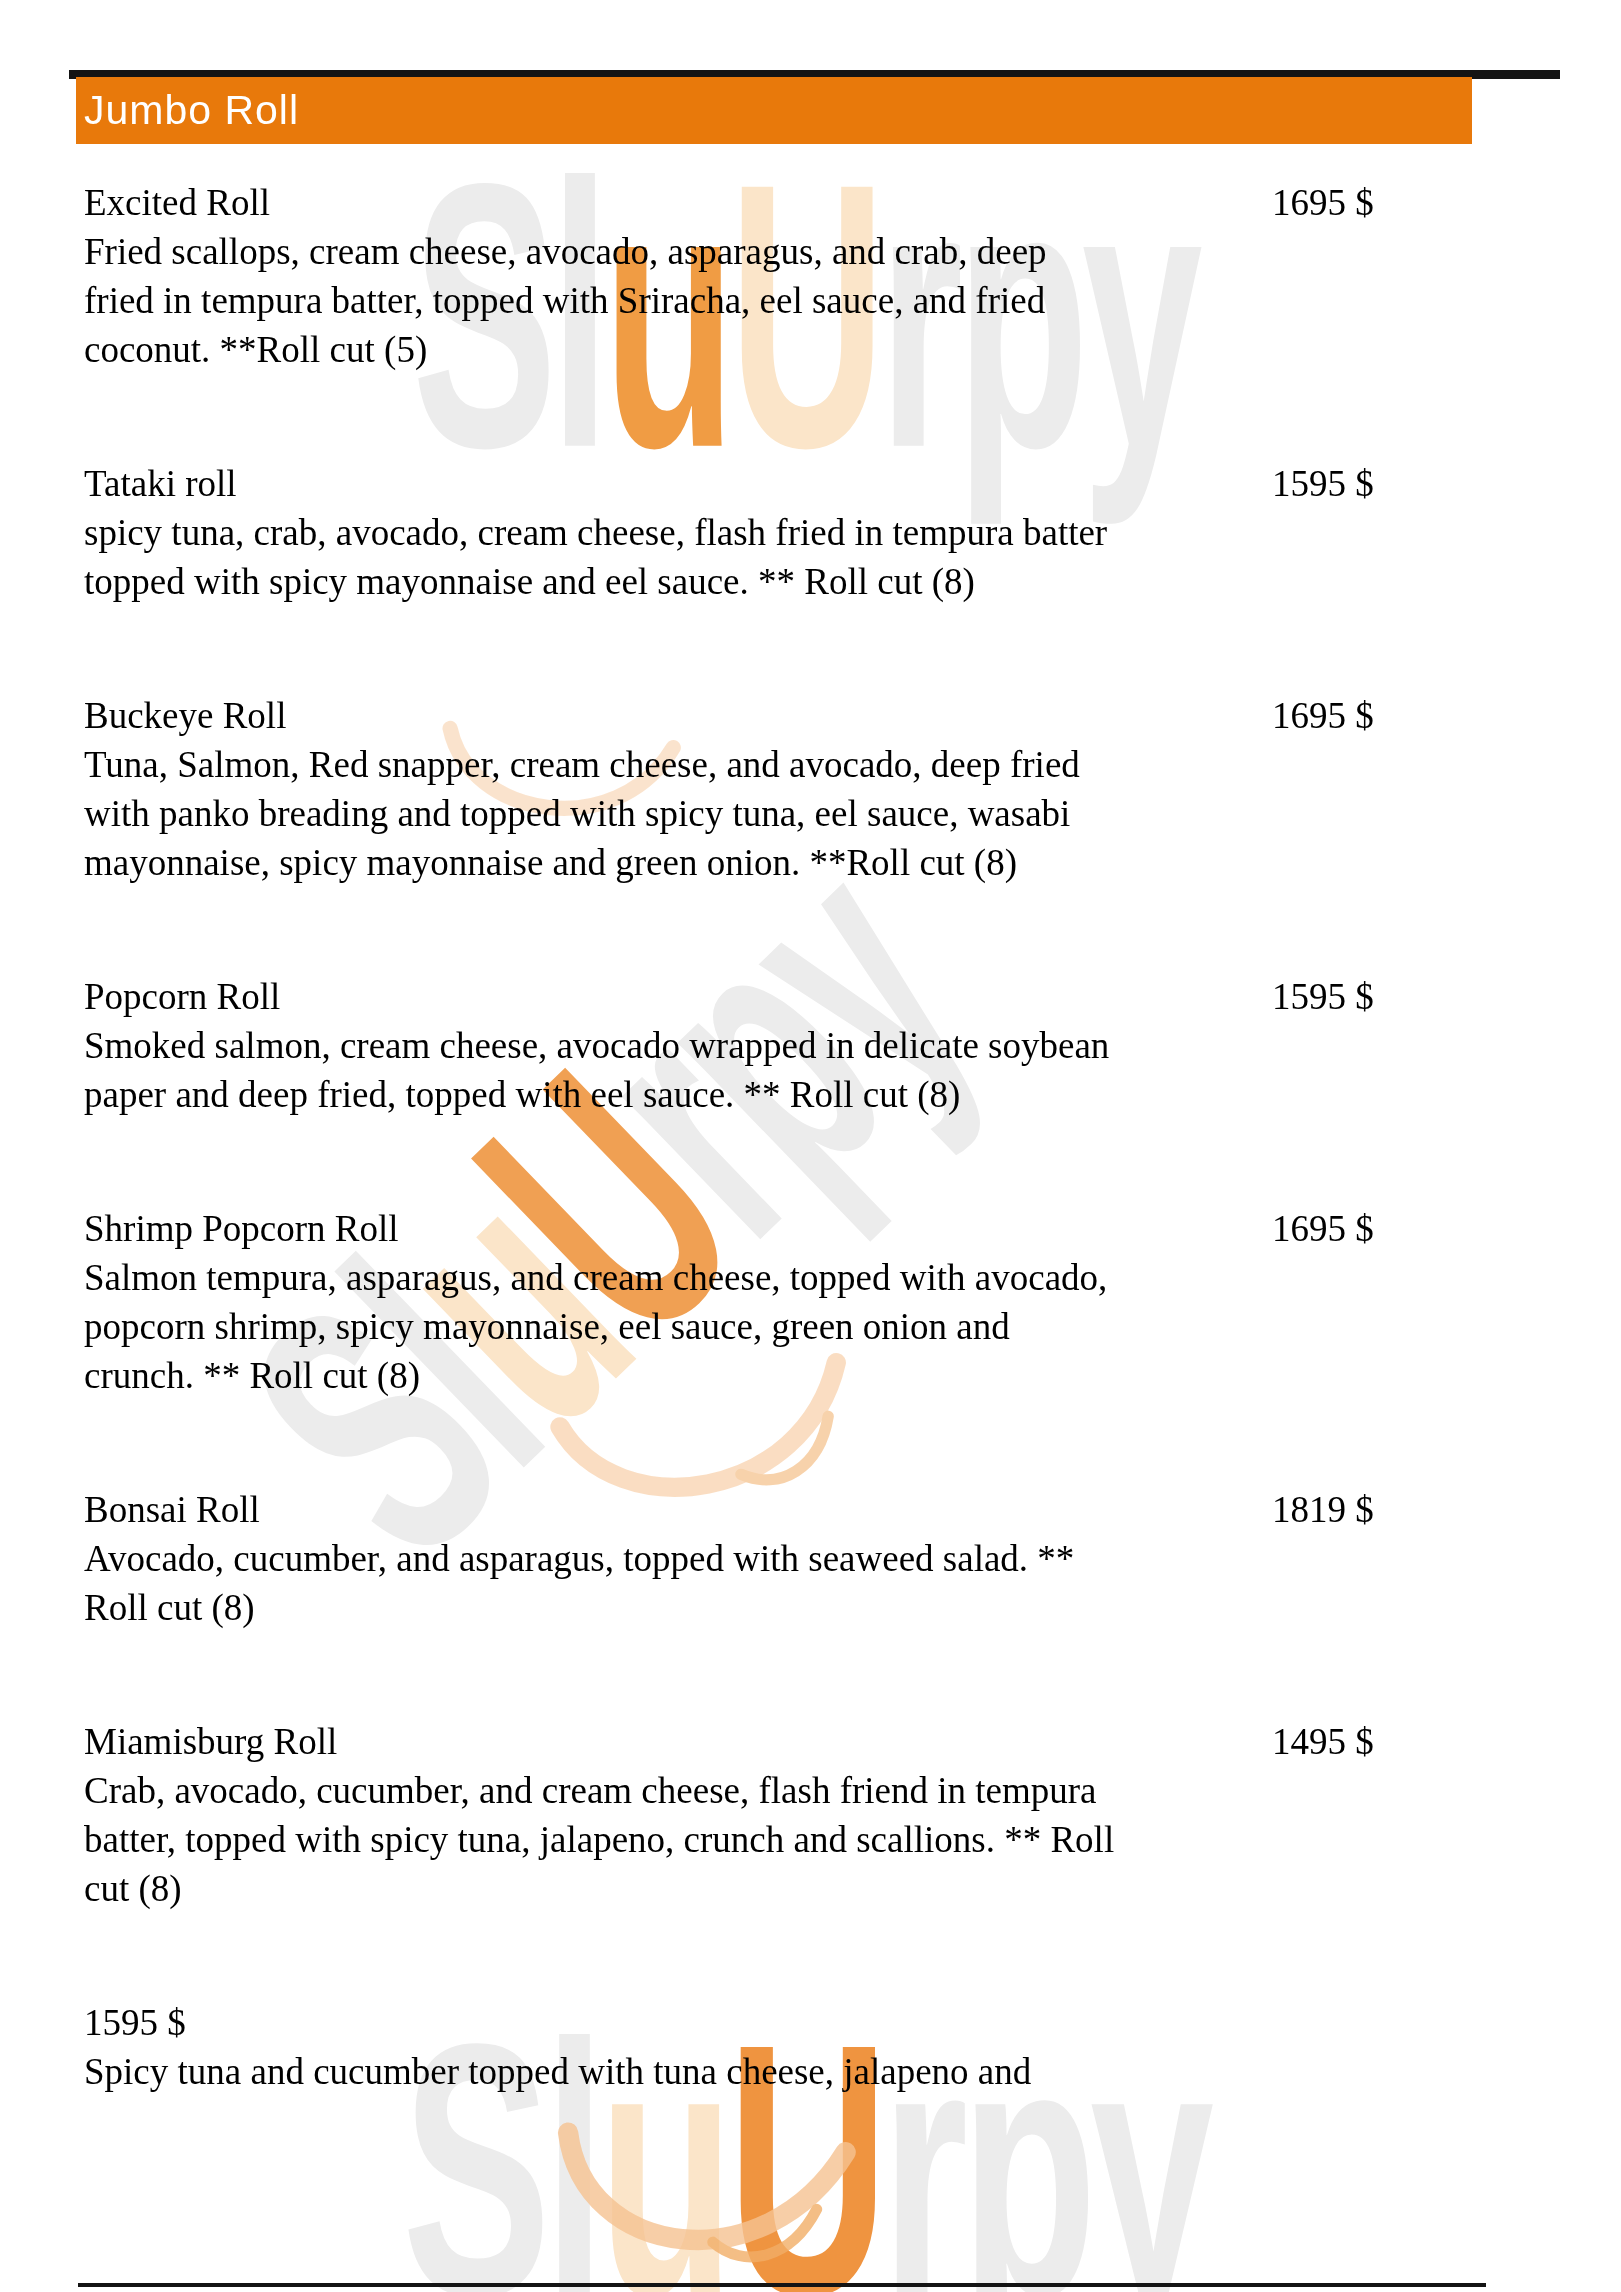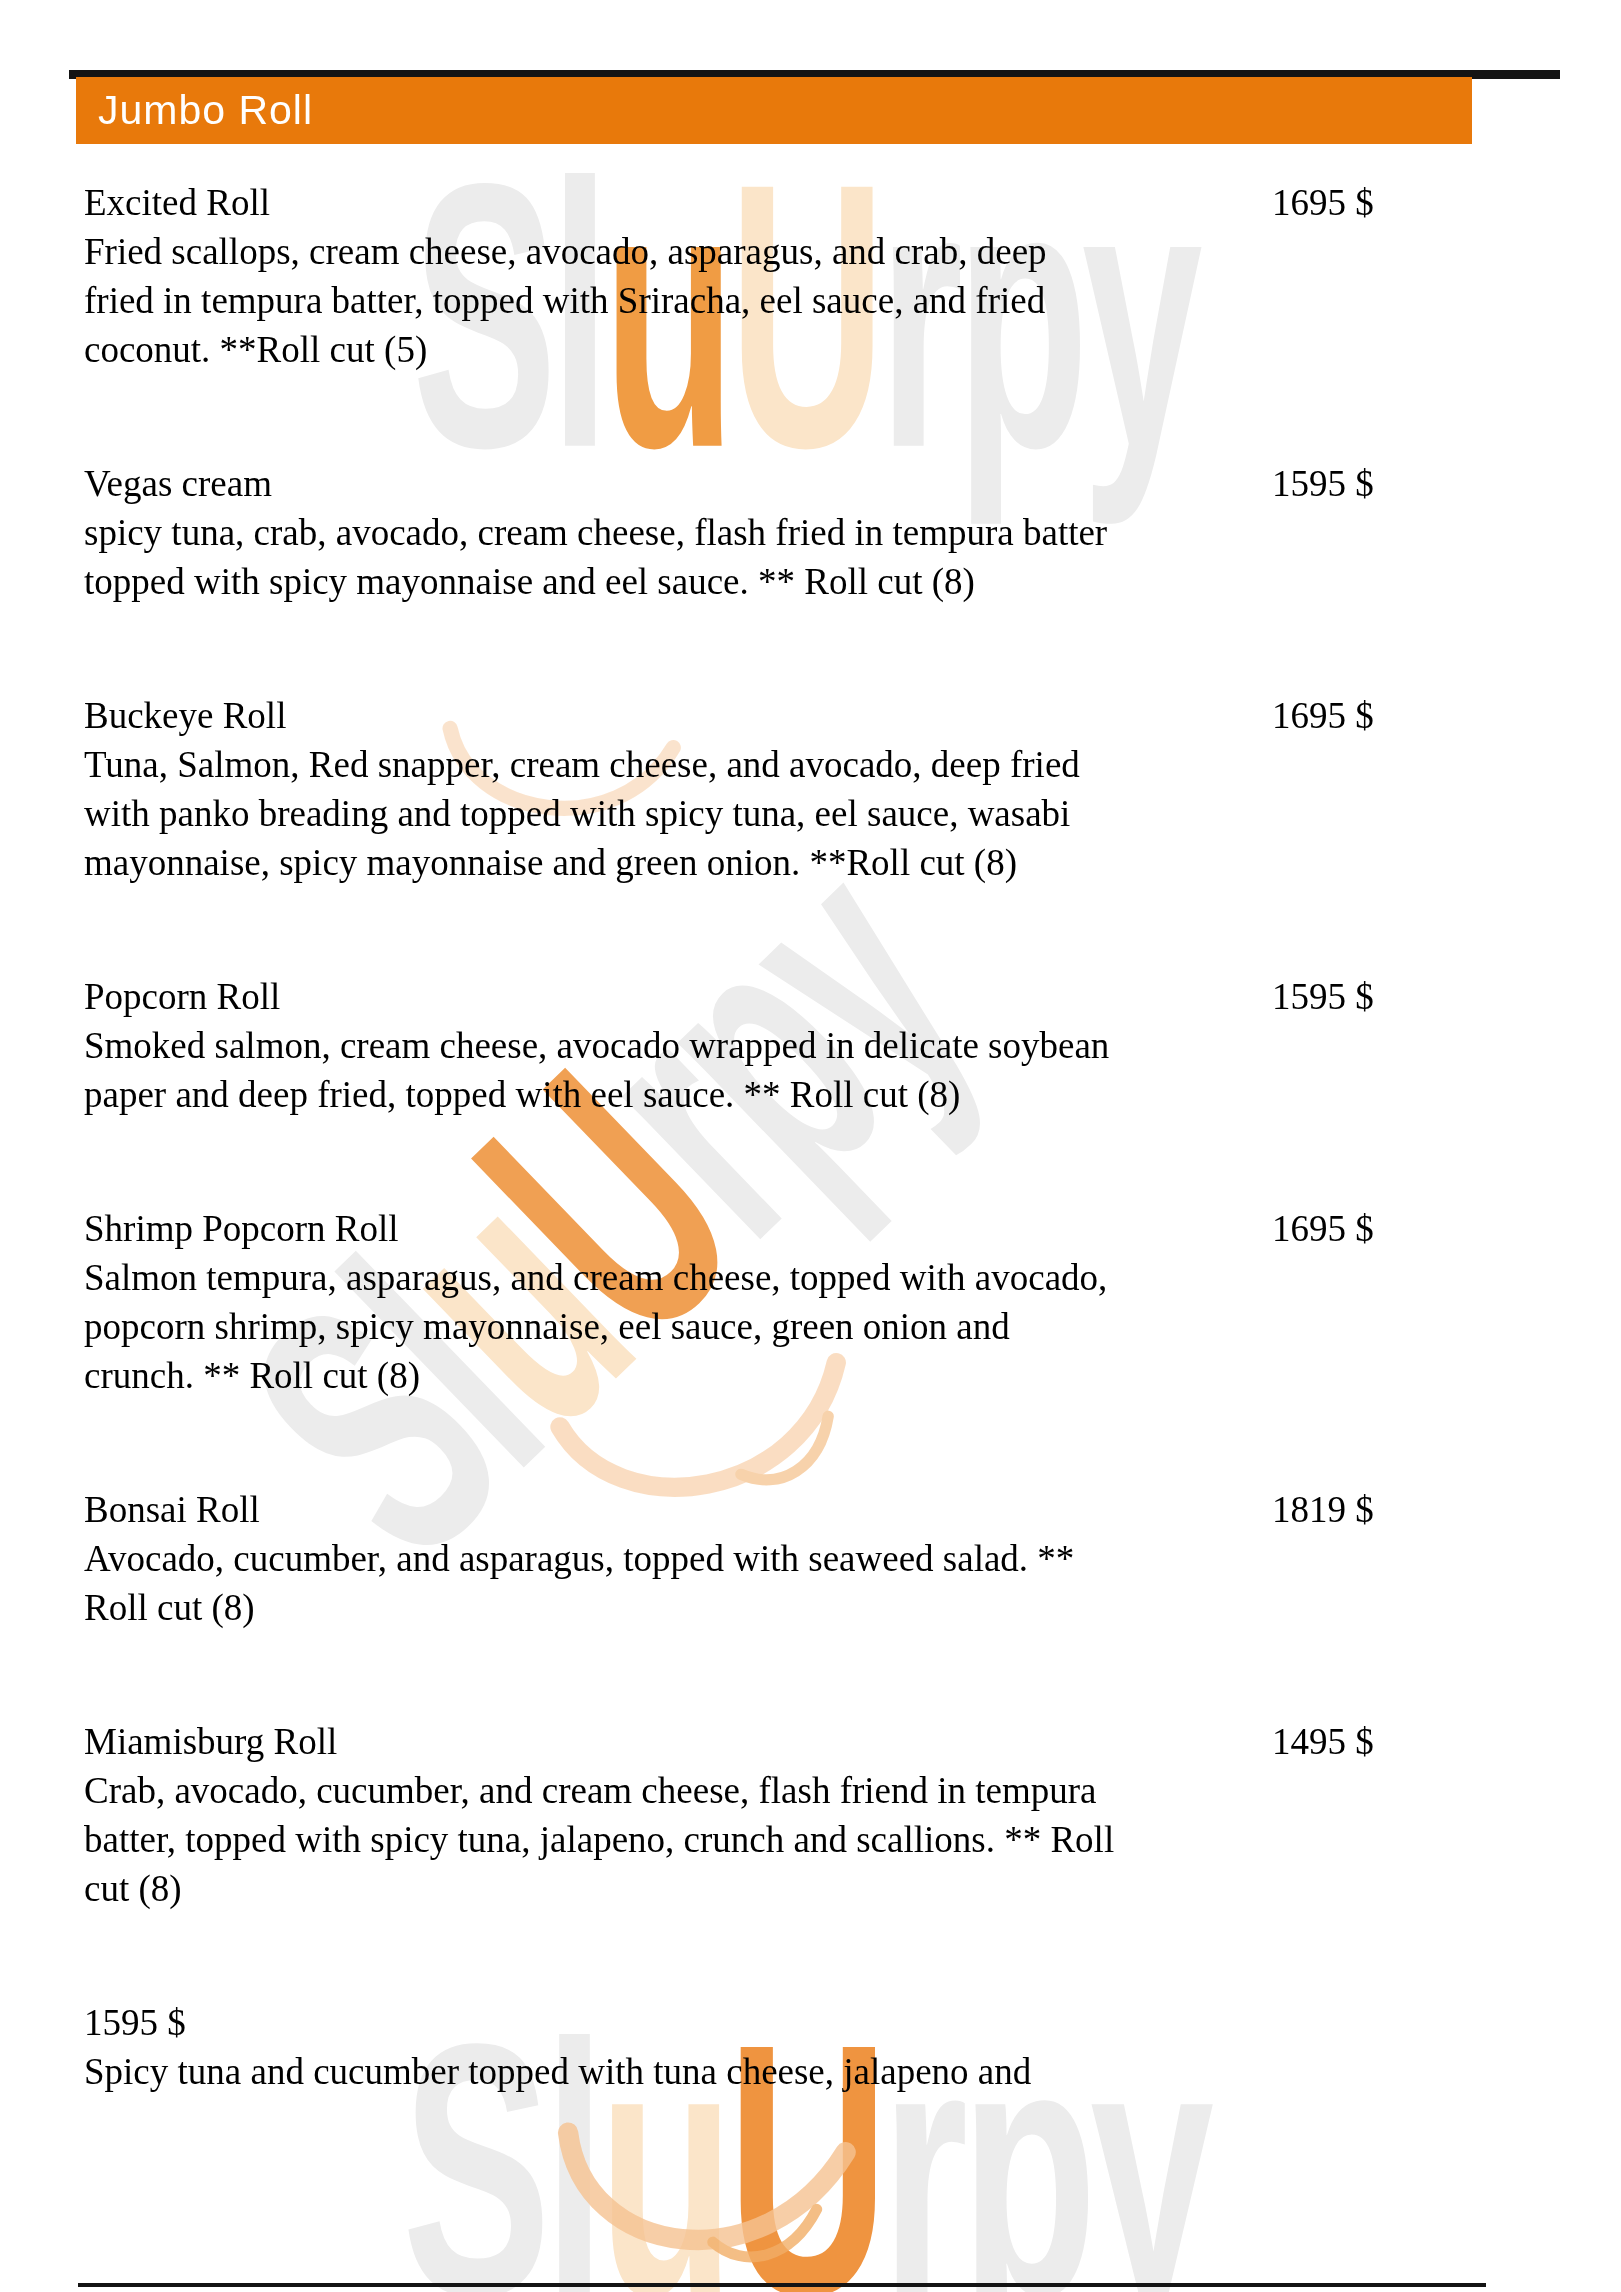--- a/index.html
+++ b/index.html
@@ -38,21 +38,21 @@
   }
   .section-header{
     position:absolute;left:76px;top:77px;width:1396px;height:67px;
     z-index:2;
     display:flex;align-items:center;
   }
   .section-title{
     font-family:"Liberation Sans", sans-serif;
     font-size:41px;
     color:#ffffff;
-    padding-left:22px;
+    padding-left:8px;
     letter-spacing:1px;
   }
   .bottom-rule{
     position:absolute;left:78px;top:2283px;width:1408px;height:3.9px;
     z-index:2;
   }
   
   .menu{
     position:absolute;left:84px;top:178px;width:1441px;
     z-index:1;
@@ -106,21 +106,21 @@
       <div class="item-name">Excited Roll</div>
       <div class="item-price">1695 $</div>
     </div>
     <div class="item-desc">Fried scallops, cream cheese, avocado, asparagus, and crab, deep
 fried in tempura batter, topped with Sriracha, eel sauce, and fried
 coconut. **Roll cut (5)</div>
   </div>
 
   <div class="item">
     <div class="item-row">
-      <div class="item-name">Vegas cream</div>
+      <div class="item-name">Tataki roll</div>
       <div class="item-price">1595 $</div>
     </div>
     <div class="item-desc">spicy tuna, crab, avocado, cream cheese, flash fried in tempura batter
 topped with spicy mayonnaise and eel sauce. ** Roll cut (8)</div>
   </div>
 
   <div class="item">
     <div class="item-row">
       <div class="item-name">Buckeye Roll</div>
       <div class="item-price">1695 $</div>

